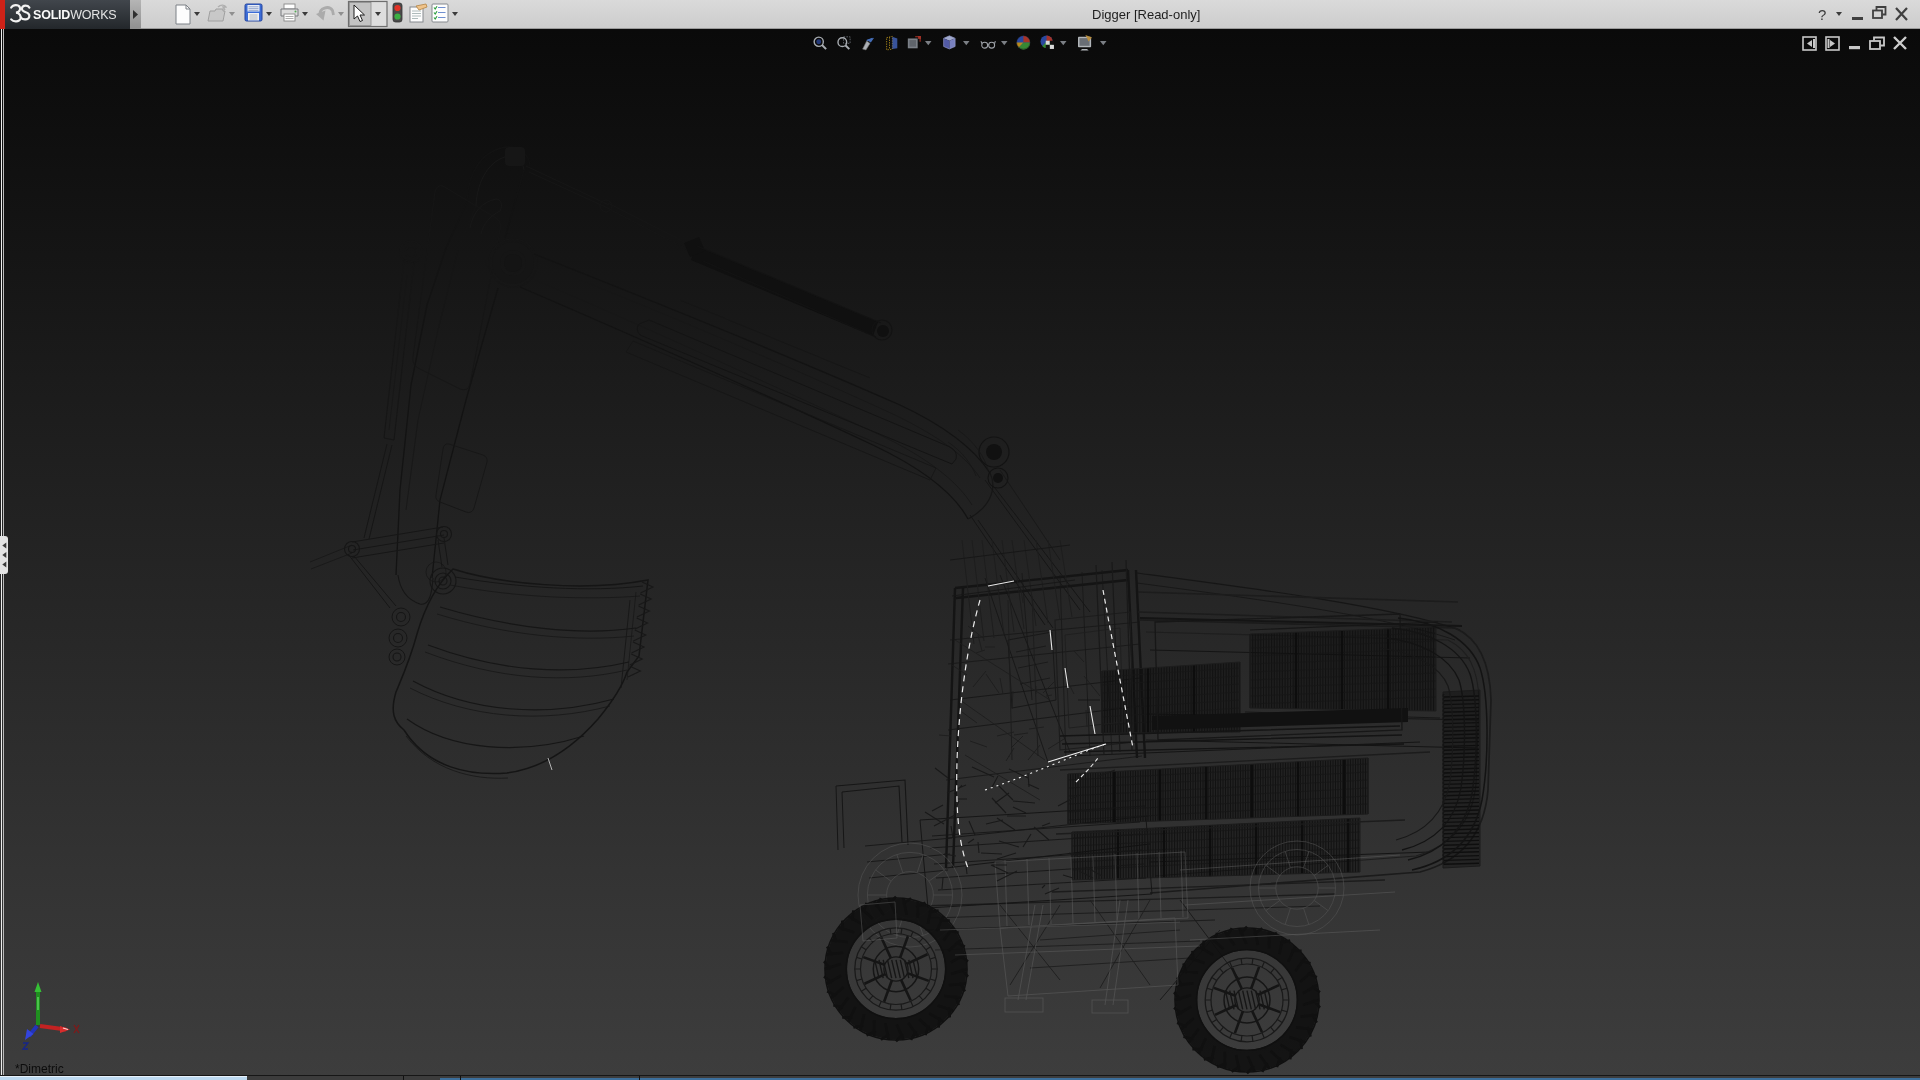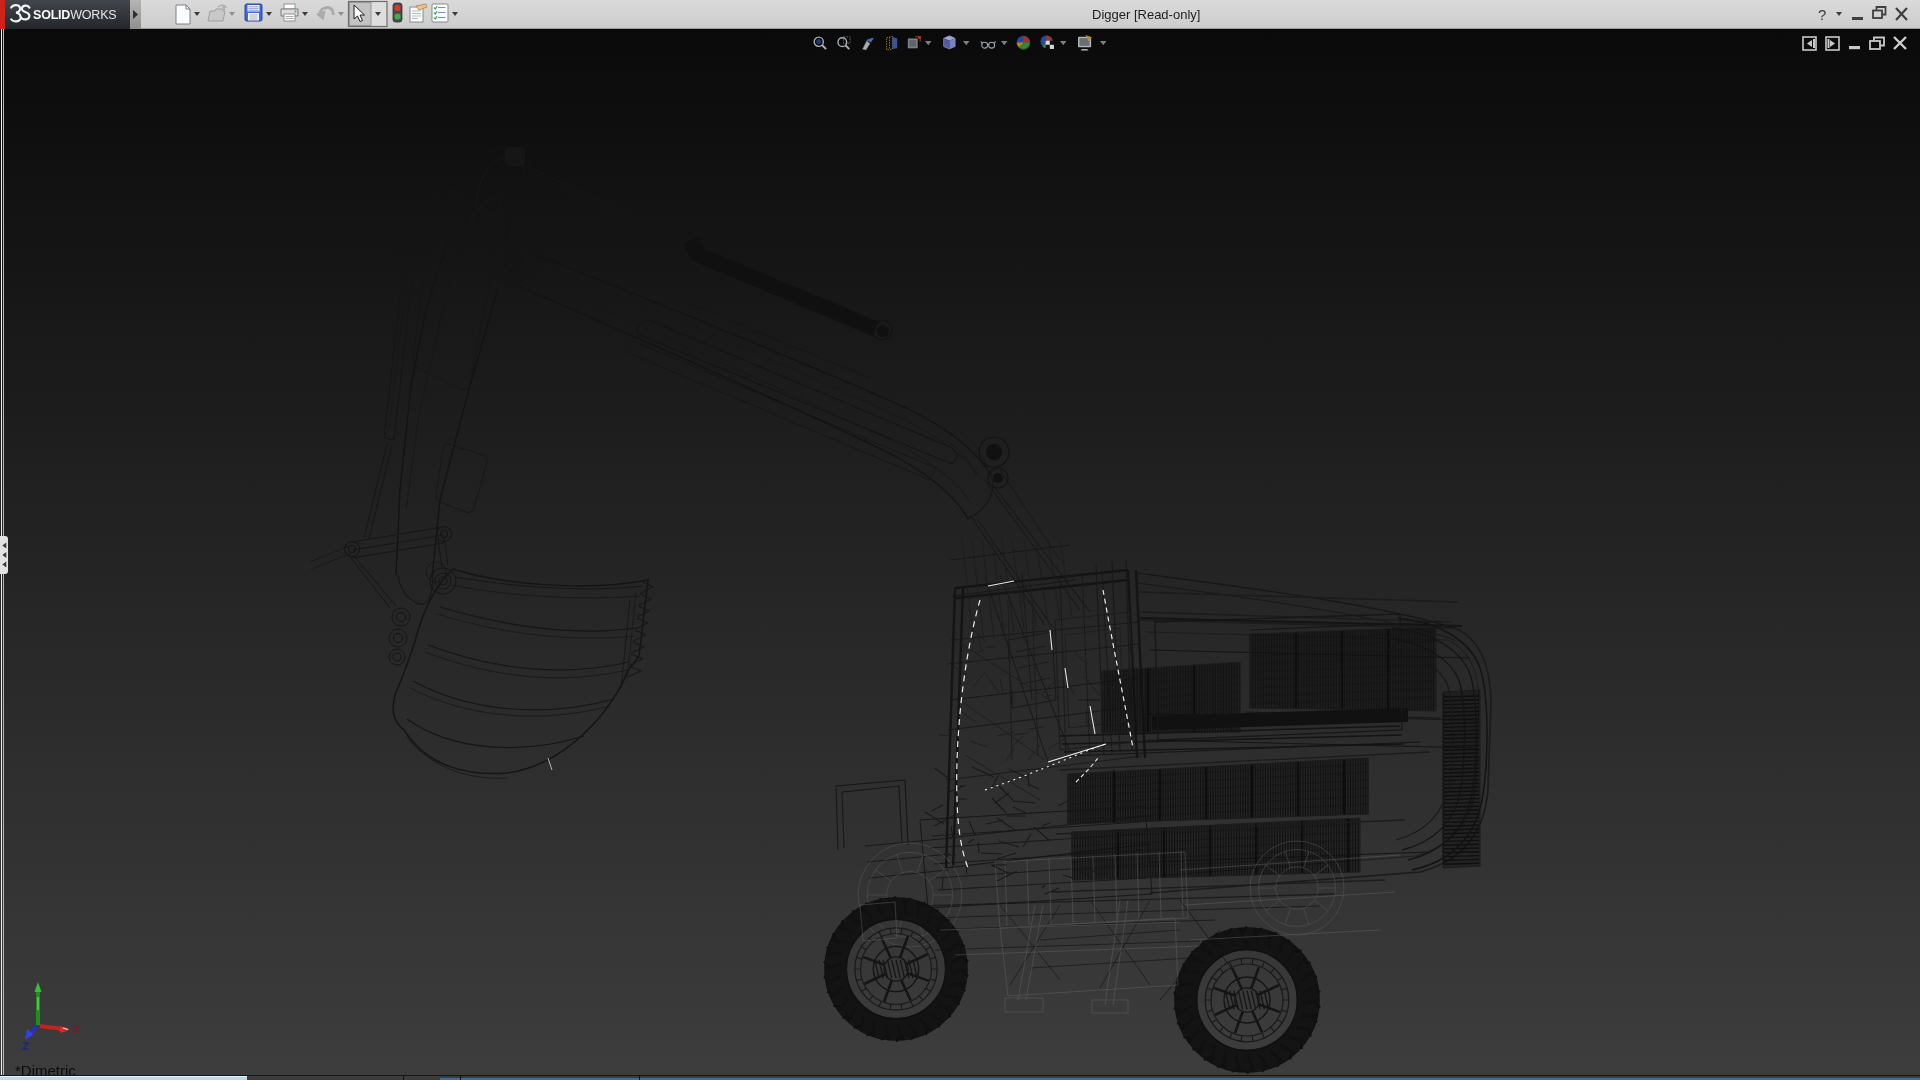--- a/index.html
+++ b/index.html
@@ -1,21 +1,21 @@
 <!DOCTYPE html>
 <html><head><meta charset="utf-8"><style>
 html,body{margin:0;padding:0;width:1920px;height:1080px;overflow:hidden;background:#000;font-family:"Liberation Sans",sans-serif;}
 #titlebar{position:absolute;left:0;top:0;width:1920px;height:29px;background:linear-gradient(#dadada,#cccccc);}
 #titlebar .bline{position:absolute;left:0;top:28px;width:1920px;height:1px;background:#9a9a9a;}
 #redstrip{position:absolute;left:0;top:0;width:5px;height:29px;background:#cf2218;}
 #logo{position:absolute;left:5px;top:0;width:125px;height:29px;background:linear-gradient(#41464c,#23272b);}
 #logoarrow{position:absolute;left:130px;top:0;width:11px;height:29px;background:linear-gradient(#b5b5b5,#8f8f8f);}
 #title{position:absolute;left:1092px;top:0;height:17px;line-height:29px;font-size:13px;color:#1e1e1e;}
 #viewport{position:absolute;left:0;top:29px;width:1920px;height:1047px;background:linear-gradient(#0a0a0a,#3d3d3d);}
-#dimetric{position:absolute;left:15px;top:1062px;font-size:15px;color:#0c0c0c;}
+#dimetric{position:absolute;left:15px;top:1062px;font-size:12px;color:#0c0c0c;}
 #statusbar{position:absolute;left:0;top:1076px;width:1920px;height:4px;background:#3c3c3c;}
 #statusblue{position:absolute;left:0;top:1076px;width:247px;height:4px;background:#bcd9f0;border-top:1px solid #e8f2fb;box-sizing:border-box;}
 #statusline{position:absolute;left:0;top:1075px;width:1920px;height:1px;background:#161616;}
 #lefttab{position:absolute;left:0;top:536px;width:8px;height:38px;background:#e3e3e3;border-radius:0 3px 3px 0;}
 </style></head>
 <body>
 <div id="viewport"></div>
 <svg width="1920" height="1080" style="position:absolute;left:0;top:0" xmlns="http://www.w3.org/2000/svg">
 <g>
       <path d="M467,202 C468,170 484,149 508,147 C521,147 529,155 530,166" stroke="#131313" stroke-width="1.3" fill="none" opacity="1"></path>

